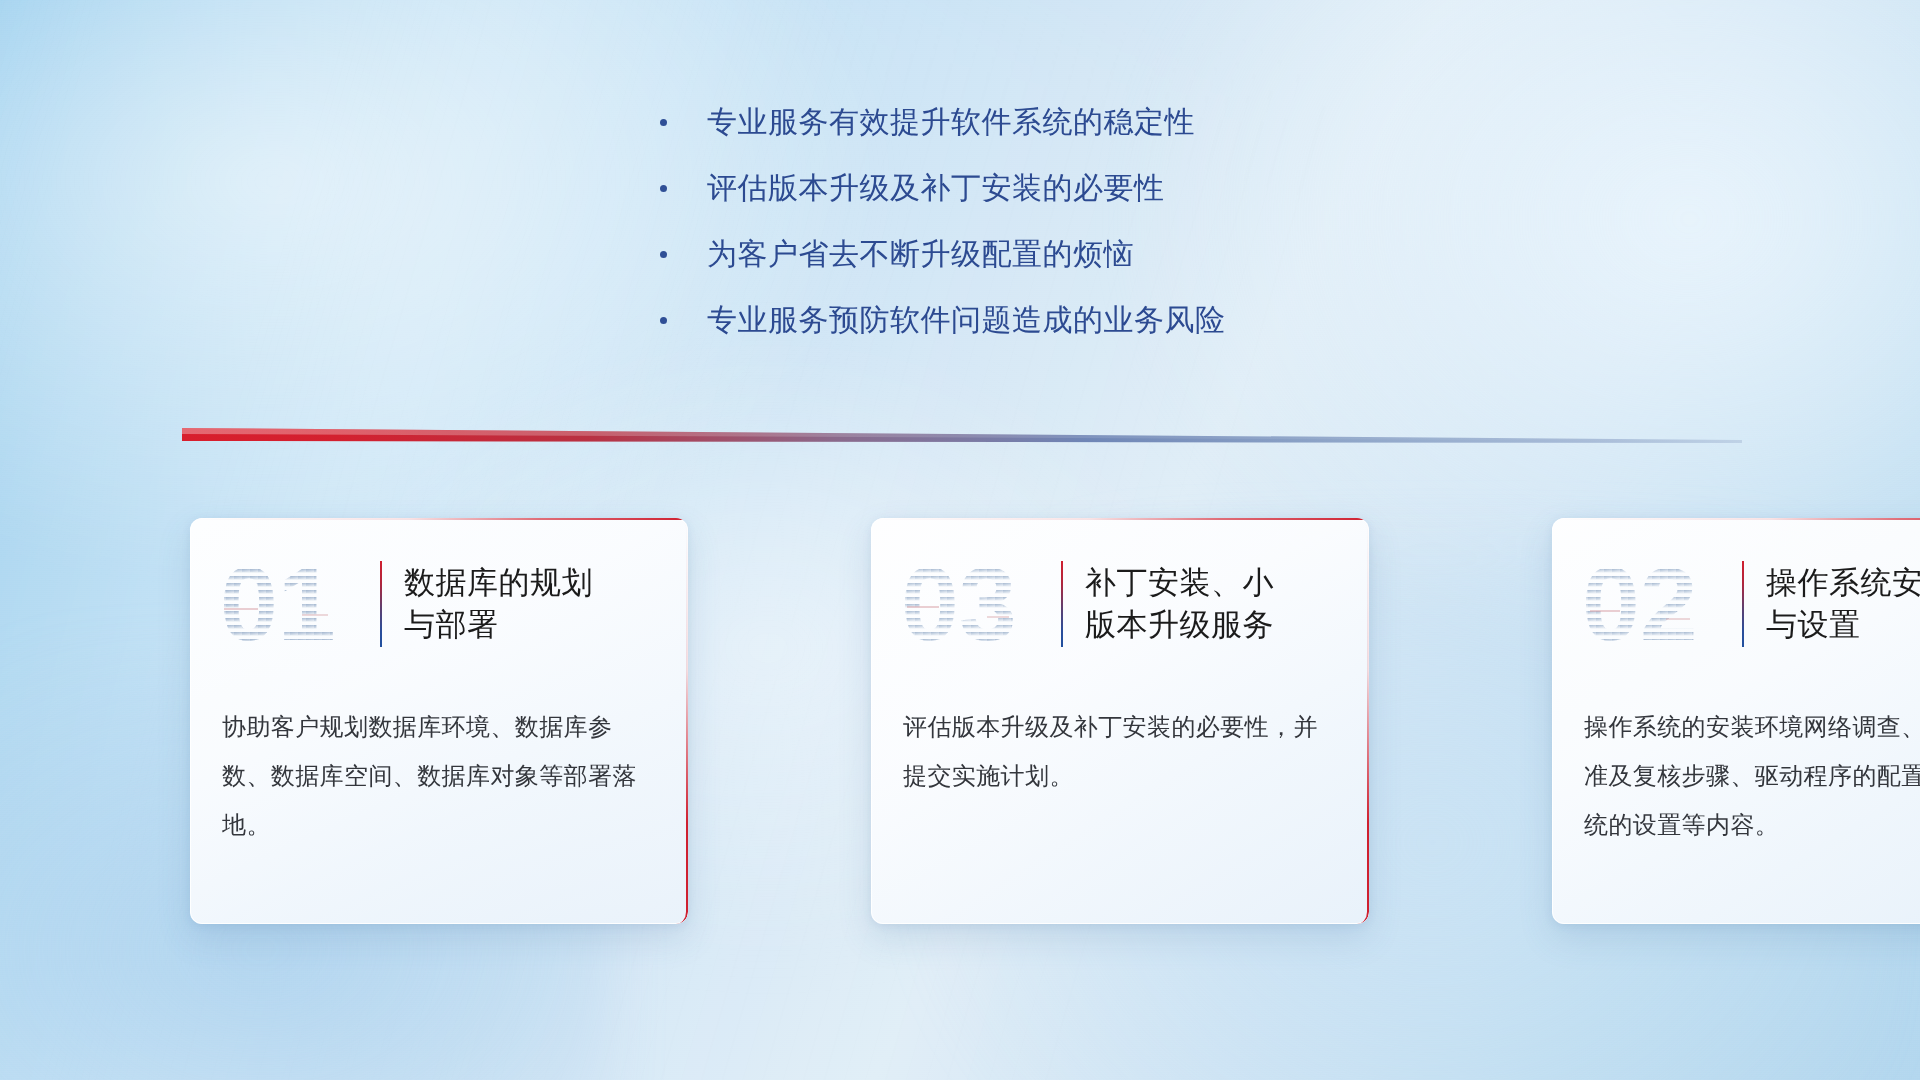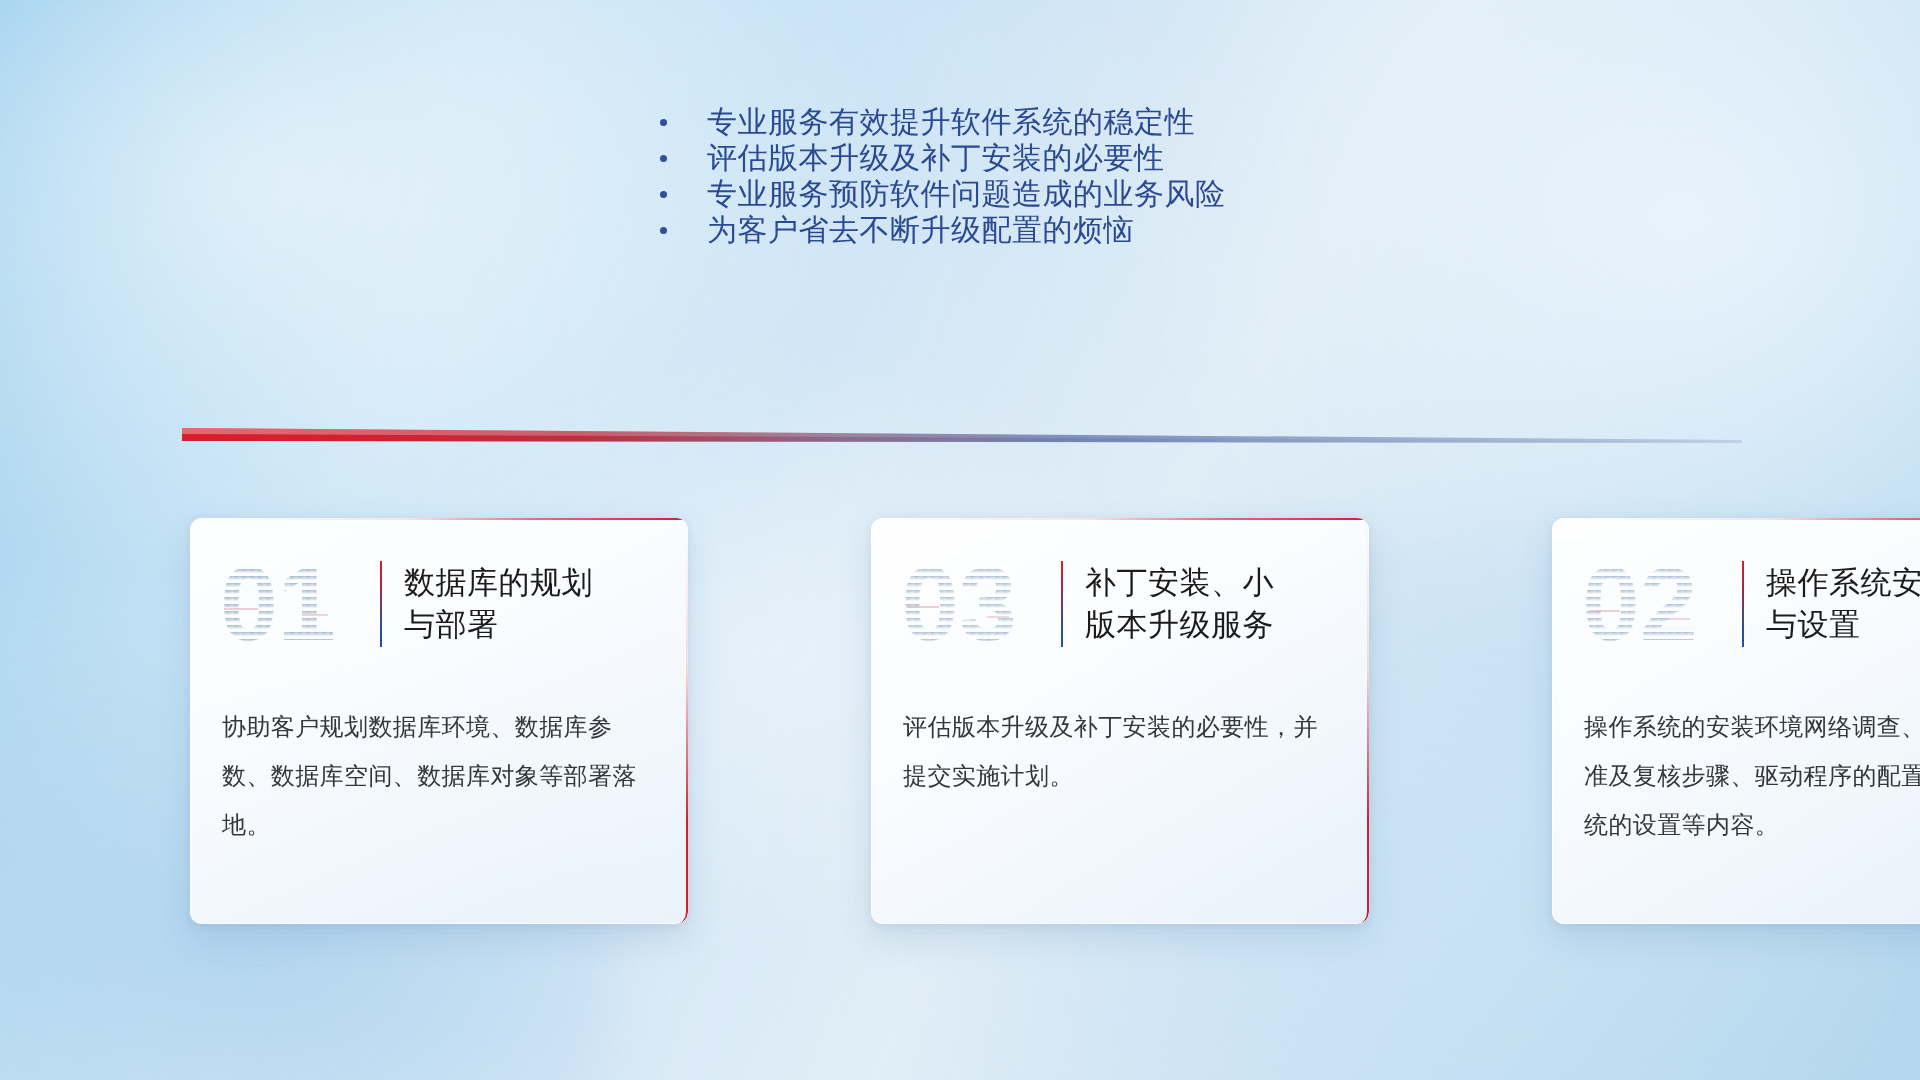--- a/index.html
+++ b/index.html
@@ -60,21 +60,21 @@
     background-image:
       repeating-linear-gradient(0deg, rgba(255,255,255,.035) 0 1px, rgba(0,0,0,0) 1px 2px),
       repeating-linear-gradient(90deg, rgba(255,255,255,.025) 0 1px, rgba(0,0,0,0) 1px 2px);
     opacity:.75;
   }
 
   
   .bullets{
     position:absolute;
     left:660px; top:104px;
-    display:flex; flex-direction:column; 
+    display:flex; flex-direction:column; gap:30px;
     z-index:5;
   }
   .bullet{ display:flex; align-items:baseline; }
   .bullet-dot{
     width:7px; height:7px; border-radius:50%;
     background:#2f4f96;
     margin-right:40px;
     flex:0 0 auto;
     position:relative; top:-6px;
   }
@@ -185,25 +185,25 @@
   <div class="bullet">
     <span class="bullet-dot"></span>
     <span class="bullet-text">专业服务有效提升软件系统的稳定性</span>
   </div>
   <div class="bullet">
     <span class="bullet-dot"></span>
     <span class="bullet-text">评估版本升级及补丁安装的必要性</span>
   </div>
   <div class="bullet">
     <span class="bullet-dot"></span>
-    <span class="bullet-text">专业服务预防软件问题造成的业务风险</span>
+    <span class="bullet-text">为客户省去不断升级配置的烦恼</span>
   </div>
   <div class="bullet">
     <span class="bullet-dot"></span>
-    <span class="bullet-text">为客户省去不断升级配置的烦恼</span>
+    <span class="bullet-text">专业服务预防软件问题造成的业务风险</span>
   </div>
 </div>
 
 <div class="accent-wrap">
   <svg viewBox="0 0 1560 26" preserveAspectRatio="none">
     <defs>
       <linearGradient id="accentGrad" x1="0" y1="0" x2="1" y2="0">
         <stop offset="0%" stop-color="#d81e2c"></stop>
         <stop offset="10%" stop-color="#d3202f"></stop>
         <stop offset="26%" stop-color="#b93142"></stop>

